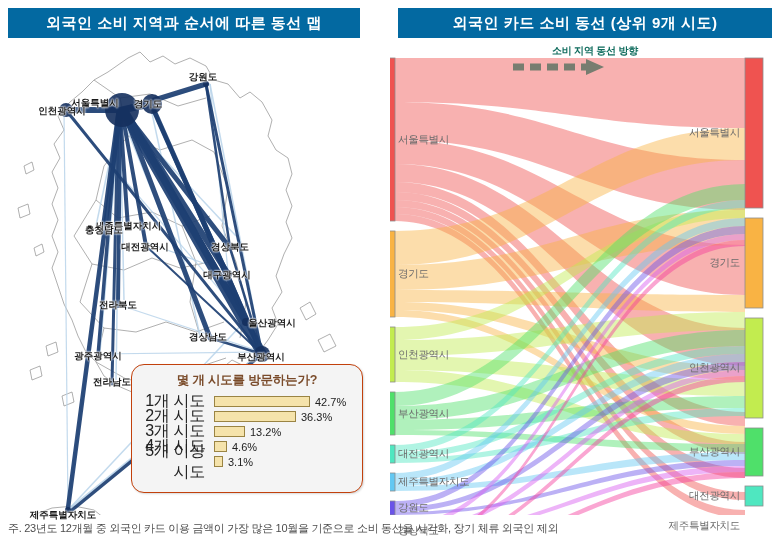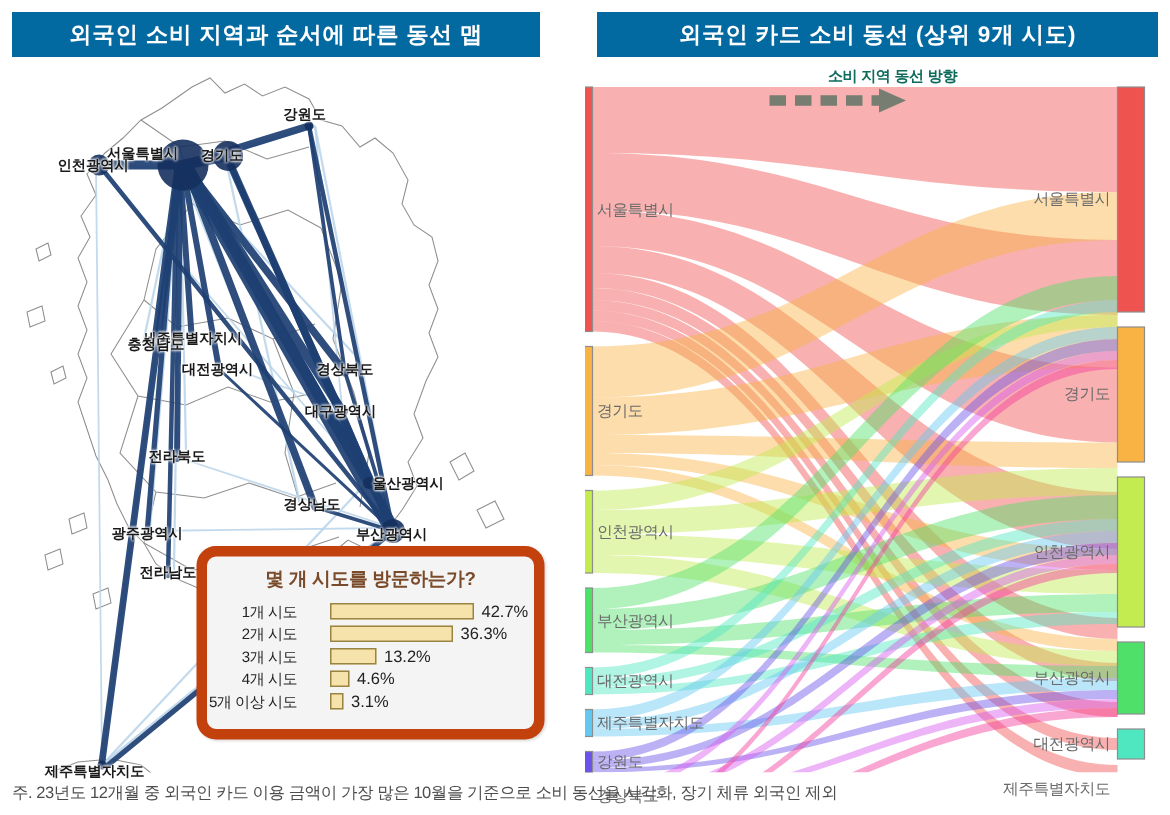--- a/index.html
+++ b/index.html
@@ -26,36 +26,36 @@
   #map-svg{ position:absolute; left:0; top:0; }
   .map-label{
     position:absolute; font-size:9.5px; font-weight:bold; color:#1a1a1a;
     white-space:nowrap; transform:translate(-50%,-50%);
     text-shadow:0 0 2px #fff,0 0 2px #fff,0 0 2px #fff;
   }
 
   
   #legend-card{
     position:absolute; left:131px; top:364px; width:232px; height:129px;
-    background:#f4f4f4; border:7px solid #c2410c; border-radius:13px;
+    background:#f4f4f4; border:1px solid #c2410c; border-radius:13px;
     box-shadow:1px 1px 2px rgba(0,0,0,.15);
   }
   #legend-title{
     text-align:center; font-size:12.5px; font-weight:bold; color:#7a4b2a;
     margin-top:7px; letter-spacing:-.2px;
   }
   #legend-sub{
     text-align:center; font-size:10px; font-weight:bold; color:#7a4b2a;
     margin-top:2px; letter-spacing:-.4px;
   }
   #legend-rows{ margin-top:5px; }
   .legend-row{ display:flex; align-items:center; height:15px; }
   .legend-row .lbl{
-    width:82px; text-align:right; font-size:10px; color:#222;
-    padding-right:22px; letter-spacing:-.3px;
+    width:82px; text-align:right; font-size:16px; color:#222;
+    padding-right:9px; letter-spacing:-.3px;
   }
   .legend-row .bar{
     height:11px; background:#f5e3ab; border:1px solid #9a8443;
   }
   .legend-row .val{ font-size:11px; color:#222; padding-left:5px; }
 
   
   #sankey{ position:absolute; left:0; top:40px; width:390px; height:475px; }
   #sankey-svg{ position:absolute; left:0; top:0; }
   .flow-dir-label{

